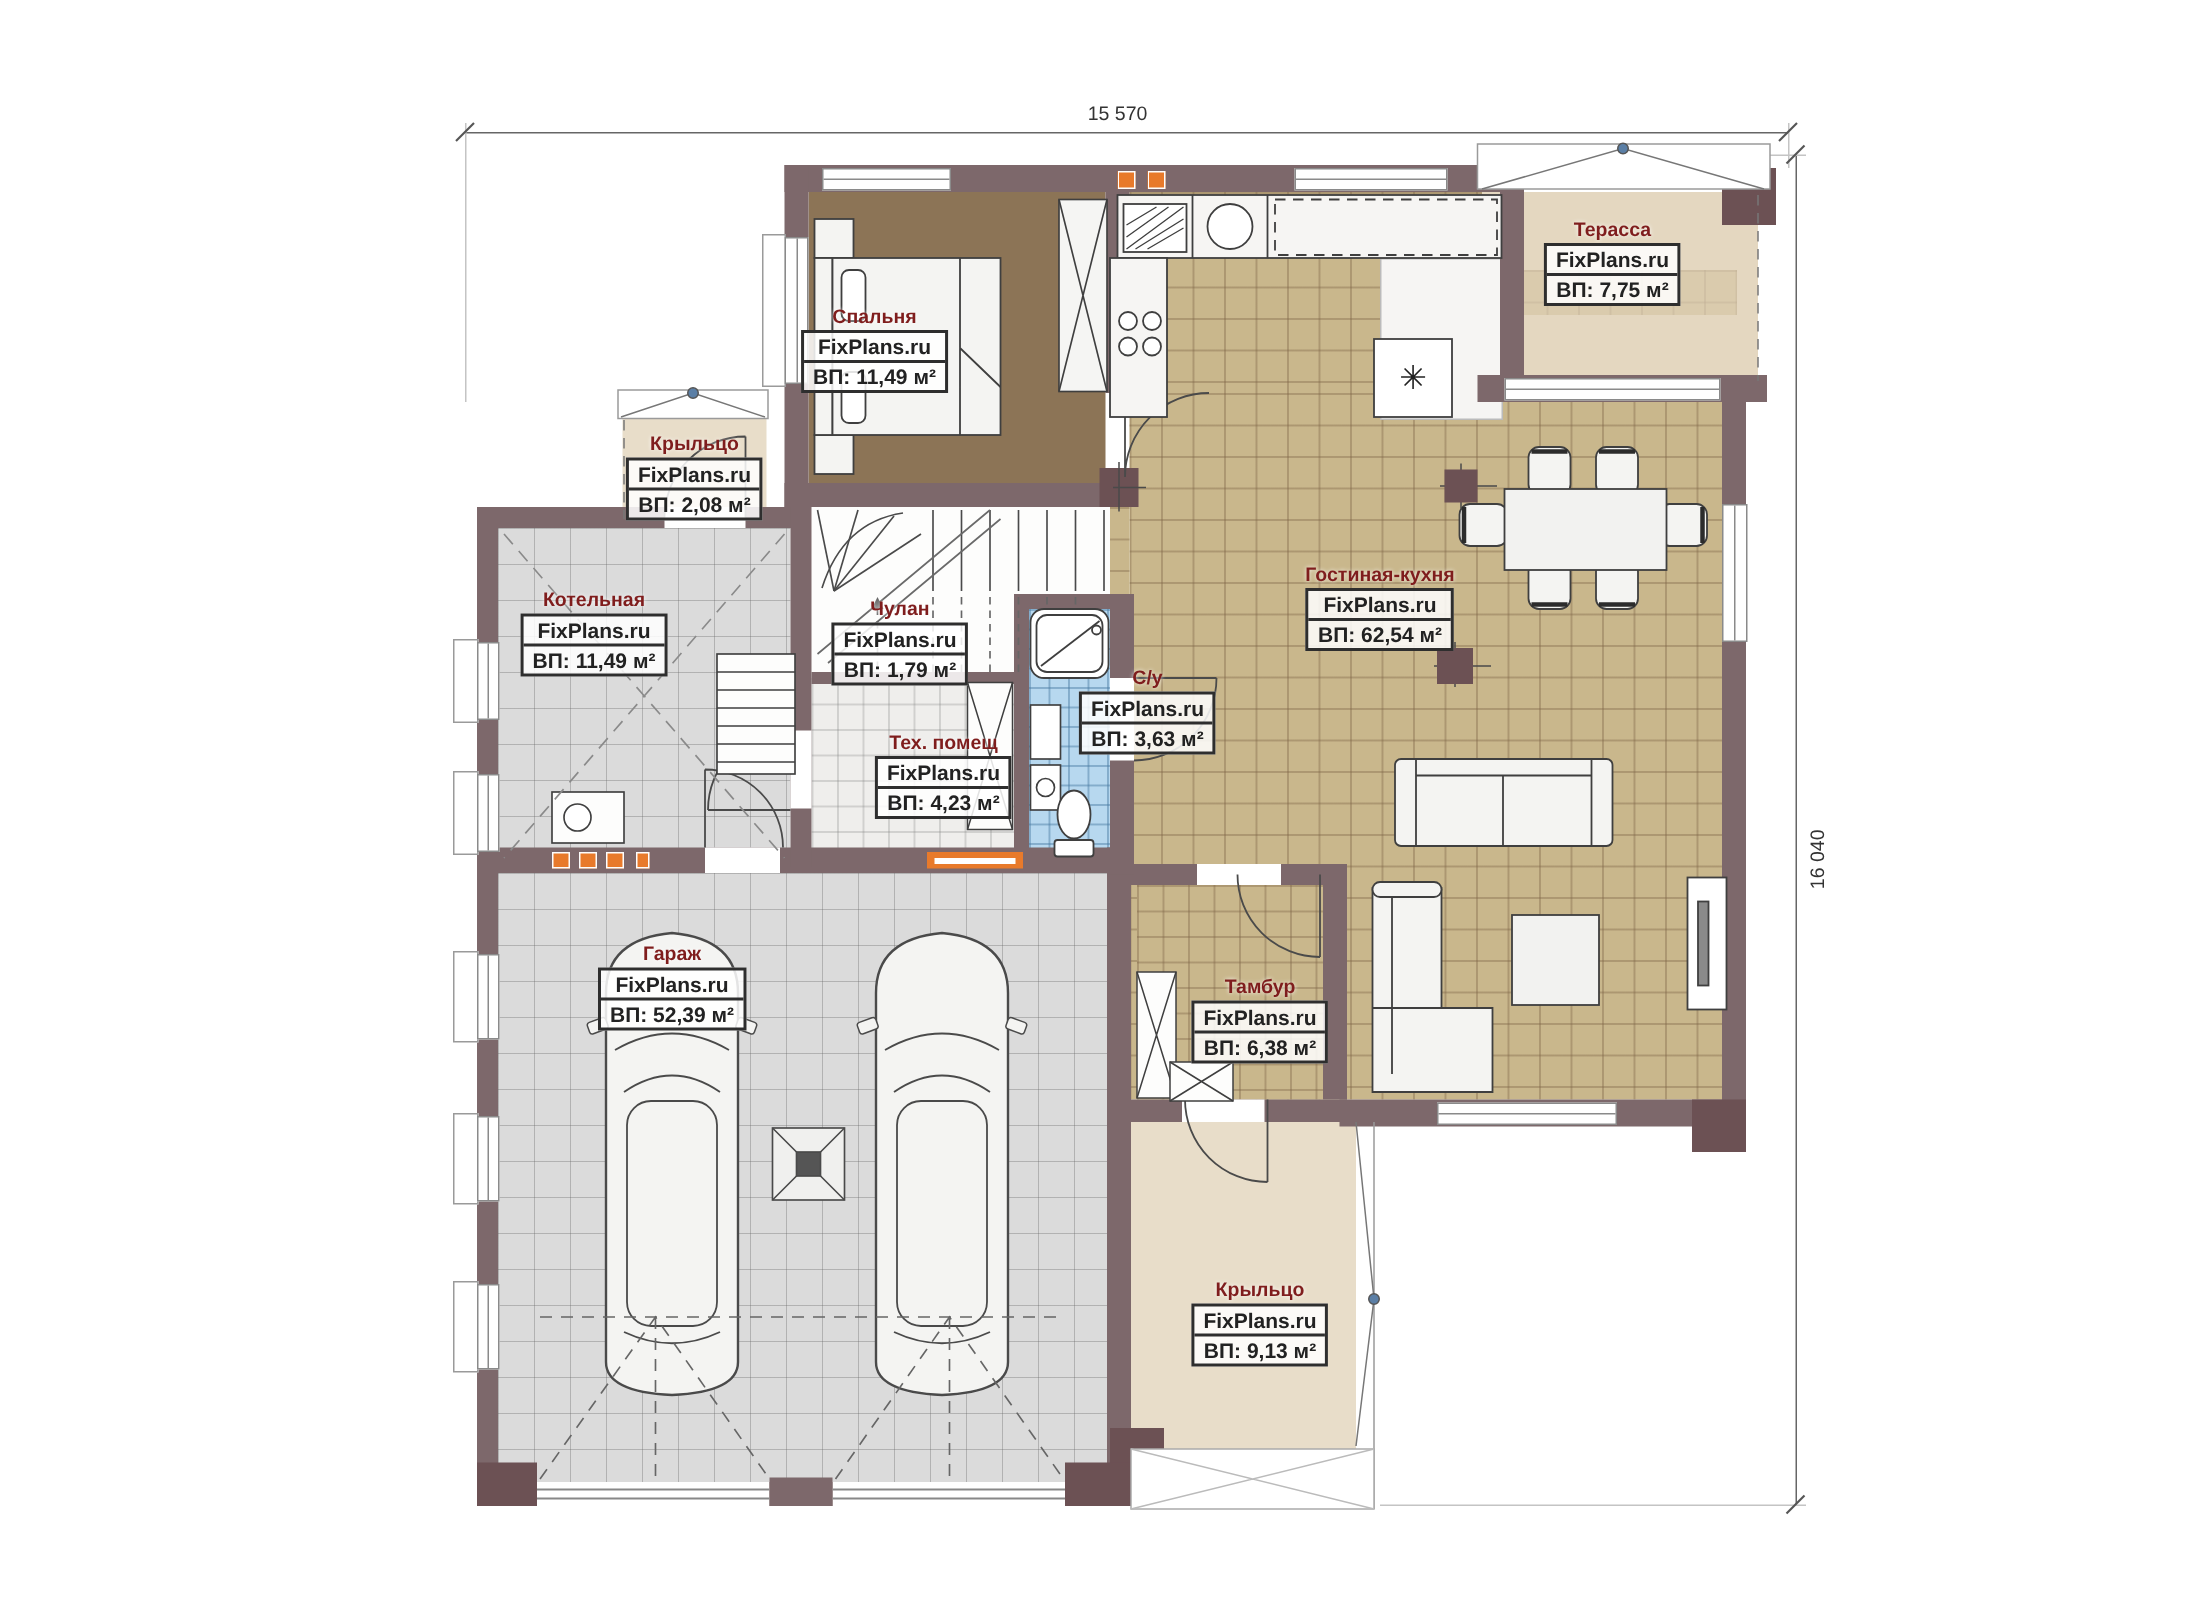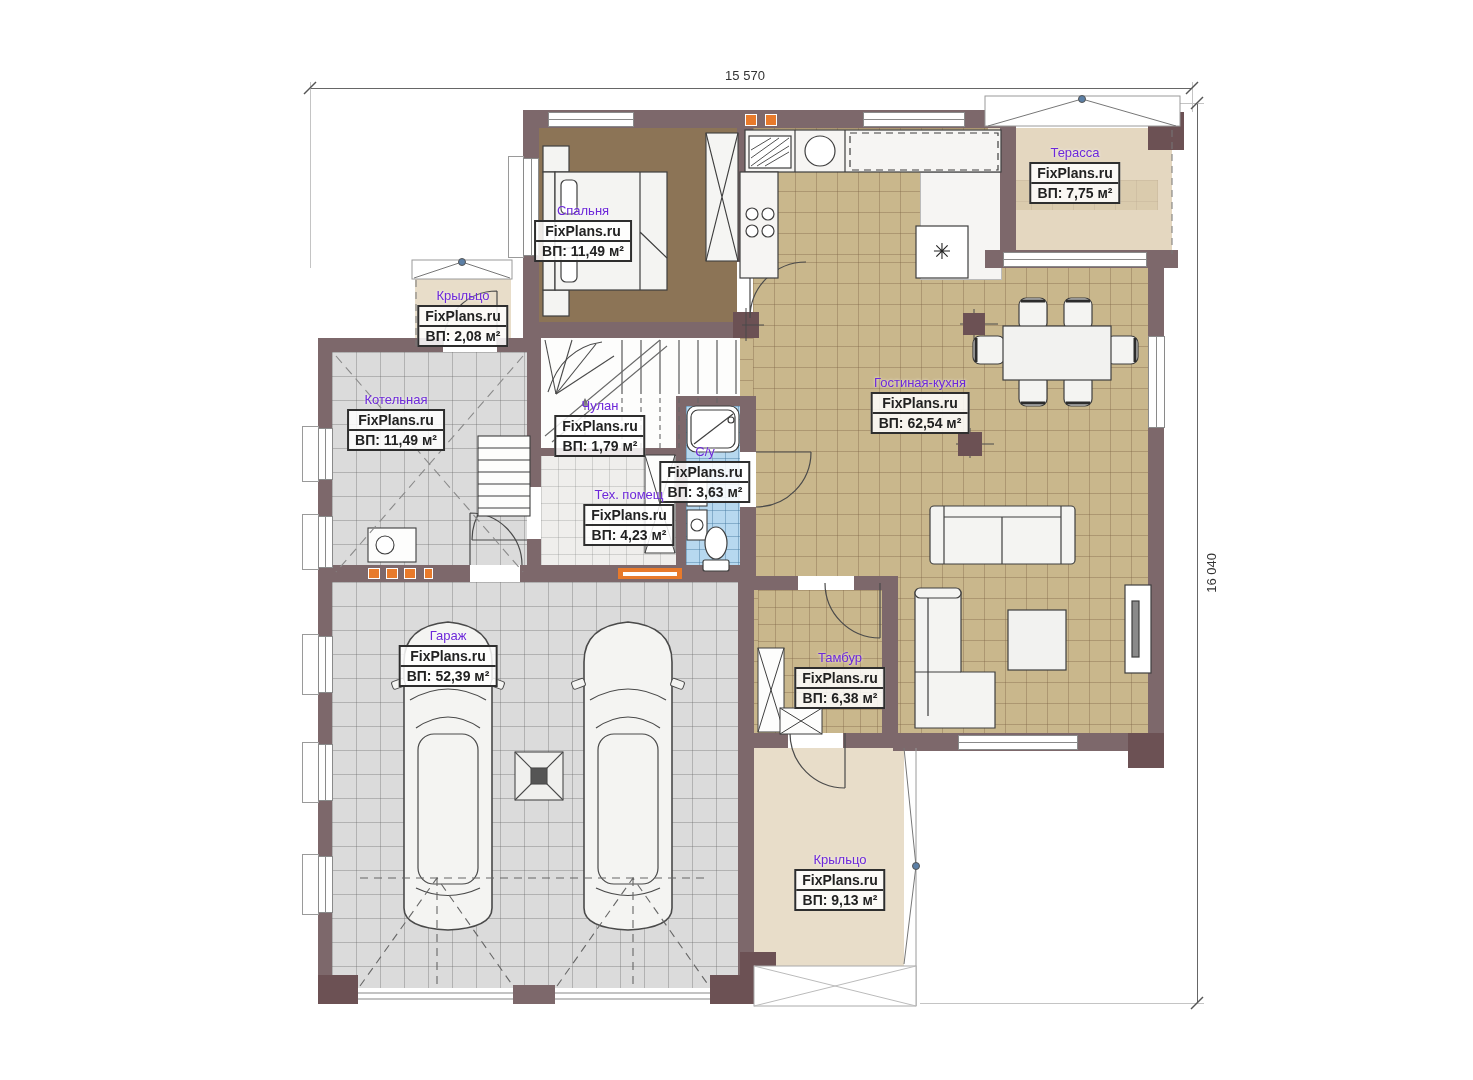--- a/index.html
+++ b/index.html
@@ -39,21 +39,21 @@
   .tile-blue{position:absolute;background-color:#b7d8ef;
       background-image:linear-gradient(rgba(70,120,160,.45) 1px,transparent 1px),
                        linear-gradient(90deg,rgba(70,120,160,.45) 1px,transparent 1px);
       background-size:13px 13px;}
   .floor-brown{position:absolute;background:#8c7456;}
   .floor-terrace{position:absolute;background:#e4d7c0;}
   .floor-porch{position:absolute;background:#e8ddc9;}
   .floor-white{position:absolute;background:#fdfdfc;}
   .niche{position:absolute;background:#f6f5f3;border:1px solid #bbb;}
   .room-label{position:absolute;transform:translateX(-50%);text-align:center;z-index:40;}
-  .room-name{font-weight:normal;font-size:13px;color:#6d28d9;margin-bottom:2px;white-space:nowrap;
+  .room-name{font-weight:bold;font-size:13px;color:#7f1d1d;margin-bottom:2px;white-space:nowrap;
              text-shadow:0 0 3px rgba(255,255,255,.9);}
   .label-box{display:inline-block;border:2px solid #2e2e2e;background:rgba(255,255,255,.85);}
   .label-box .row{font-size:14px;font-weight:600;color:#222;padding:1px 6px;white-space:nowrap;}
   .label-box .row + .row{border-top:2px solid #2e2e2e;}
   .dim-line{position:absolute;background:#666;}
   .dim-ext{position:absolute;background:#c4c4c4;}
   .dim-label{position:absolute;font-size:13px;color:#333;white-space:nowrap;z-index:41;}
   .dim-label.vert{writing-mode:vertical-rl;transform:rotate(180deg);}
   .glyph{position:absolute;display:flex;align-items:center;justify-content:center;
          font-size:22px;color:#222;z-index:25;}
@@ -360,21 +360,21 @@
       <div class="row">ВП: 11,49 м²</div>
     </div>
   </div>
   <div class="room-label" style="left:600px;top:398px">
     <div class="room-name">Чулан</div>
     <div class="label-box">
       <div class="row">FixPlans.ru</div>
       <div class="row">ВП: 1,79 м²</div>
     </div>
   </div>
-  <div class="room-label" style="left:705px;top:444px">
+  <div class="room-label" style="left:765px;top:444px">
     <div class="room-name">С/у</div>
     <div class="label-box">
       <div class="row">FixPlans.ru</div>
       <div class="row">ВП: 3,63 м²</div>
     </div>
   </div>
   <div class="room-label" style="left:629px;top:487px">
     <div class="room-name">Тех. помещ</div>
     <div class="label-box">
       <div class="row">FixPlans.ru</div>

